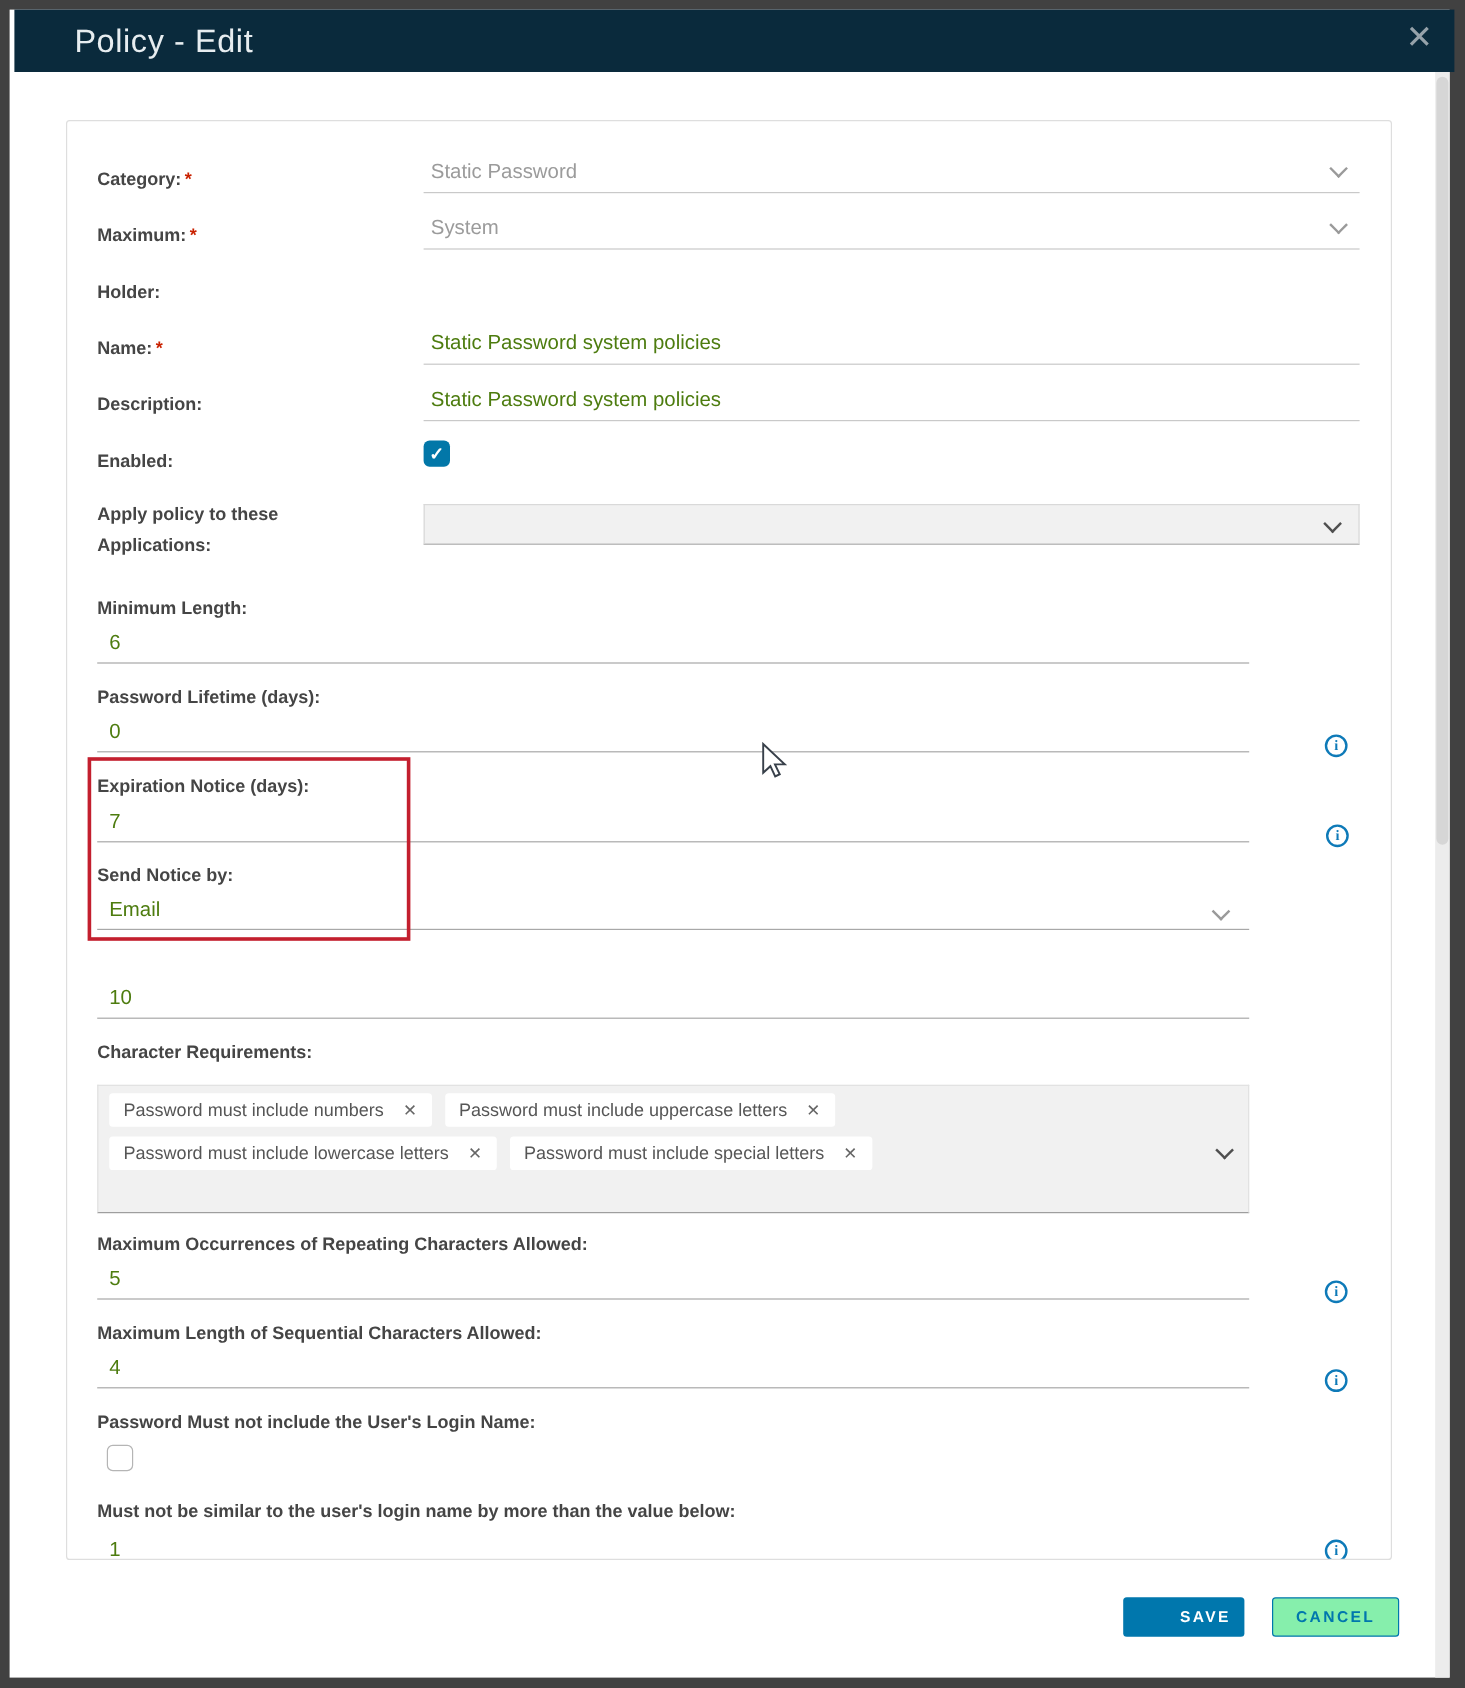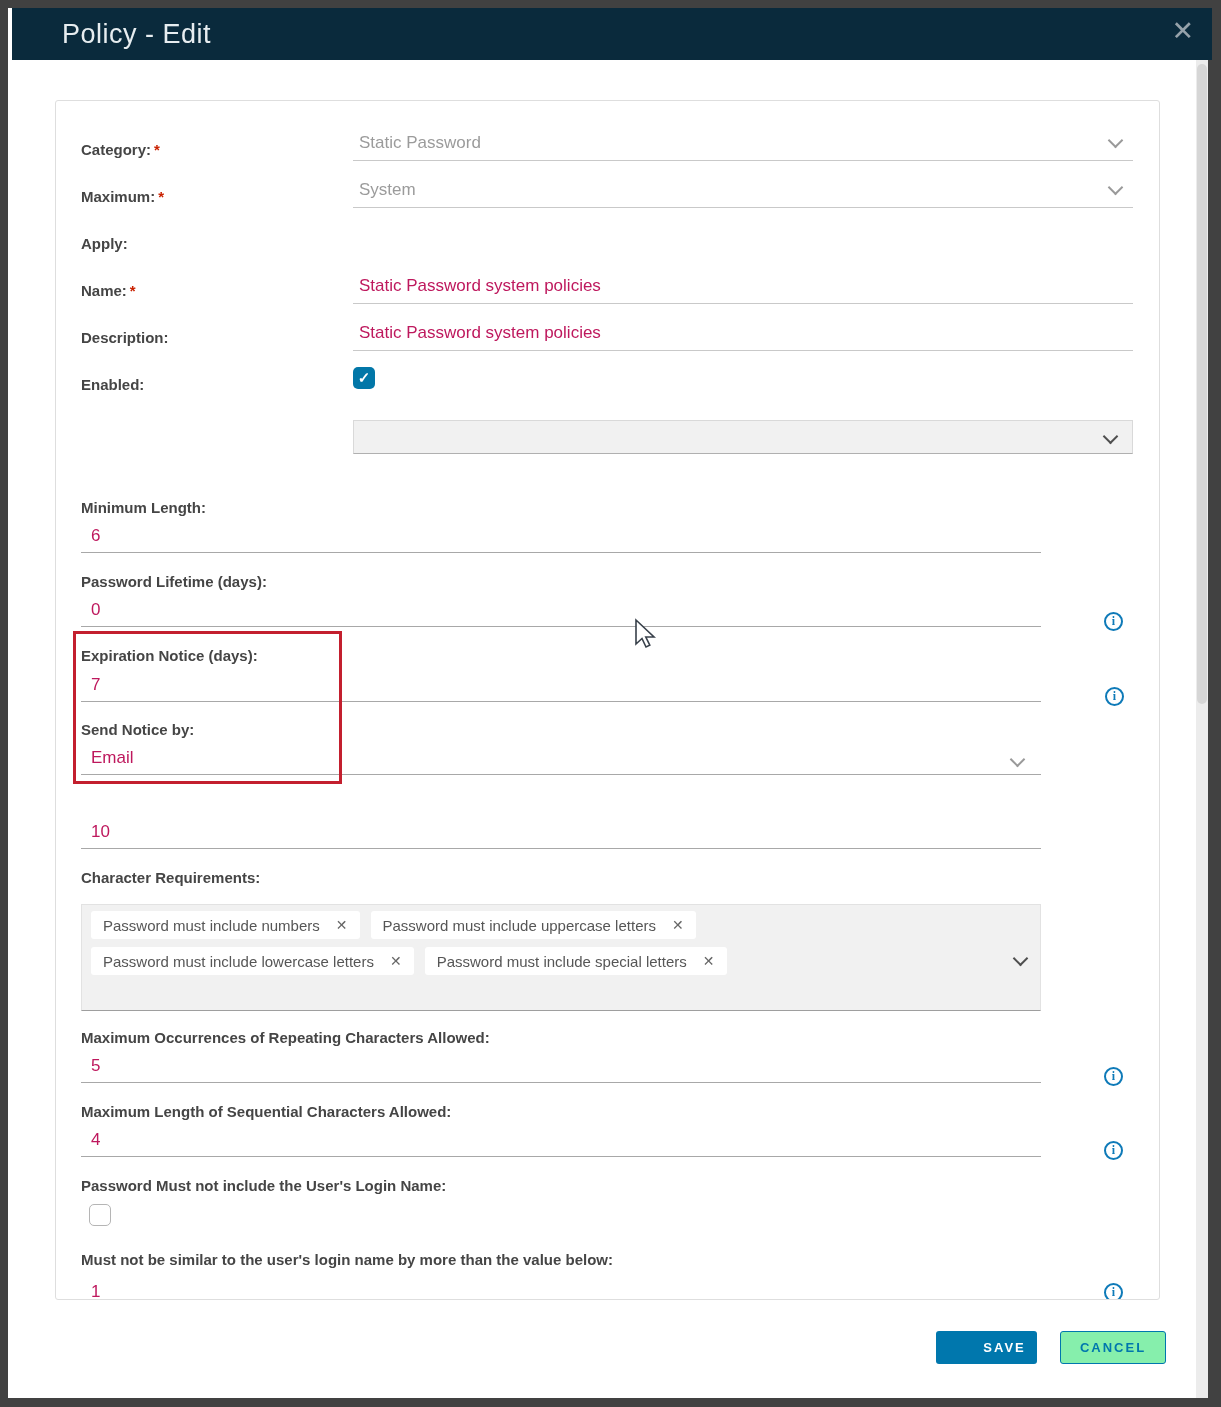--- a/index.html
+++ b/index.html
@@ -12,21 +12,21 @@
   .modal-header{position:absolute;left:4px;top:0;width:100%;height:52px;background:#0a2a3c;display:flex;align-items:center;}
   .modal-title{color:#e7edf0;font-size:27px;font-weight:400;margin-left:50px;letter-spacing:.5px;}
   .close-x{position:absolute;right:18px;top:10px;color:#96a2aa;font-size:27px;font-weight:300;cursor:pointer;line-height:1;}
   .scroll-track{position:absolute;left:1188px;top:52px;width:12px;height:1338px;background:#ececec;}
   .scroll-thumb{position:absolute;left:1px;top:4px;width:10px;height:640px;background:#d6d6d6;border-radius:5px;}
   .card{position:absolute;left:47px;top:92px;width:1103px;height:1198px;background:#fff;
         border:1px solid #dedede;border-radius:3px;overflow:hidden;}
   .lbl{position:absolute;font-size:15px;font-weight:bold;color:#454545;white-space:nowrap;}
   .lbl .req{color:#c92100;font-weight:bold;margin-left:3px;}
   .wrap-lbl{white-space:normal;line-height:26px;width:240px;}
-  .val{font-size:17px;color:#be185d;}
+  .val{font-size:17px;color:#4d7c0f;}
   .val-dis{font-size:17px;color:#9b9b9b;}
   .usel{position:absolute;border-bottom:1px solid #c9c9c9;}
   .usel .inner{position:absolute;left:6px;bottom:7px;}
   .uinp{position:absolute;border-bottom:1px solid #a8a8a8;}
   .uinp .inner{position:absolute;left:10px;bottom:6px;}
   .chev{display:inline-block;width:9px;height:9px;border-right:2px solid #9a9a9a;border-bottom:2px solid #9a9a9a;transform:rotate(45deg);}
   .chev-dark{border-color:#4f4f4f;}
   .chev-abs{position:absolute;}
   .checkbox{position:absolute;width:22px;height:22px;border-radius:5px;box-sizing:border-box;}
   .checkbox.checked{background:#0277a8;color:#fff;display:flex;align-items:center;justify-content:center;font-size:15px;font-weight:bold;}
@@ -67,37 +67,38 @@
       <span class="inner val-dis">Static Password</span>
       <span class="chev chev-abs" style="right:12px;top:8px;"></span>
     </div>
 
     <div class="lbl" style="left:25px;top:87px;"><span>Maximum:</span><span class="req">*</span></div>
     <div class="usel" style="left:297px;top:73px;width:780px;height:33px;">
       <span class="inner val-dis">System</span>
       <span class="chev chev-abs" style="right:12px;top:8px;"></span>
     </div>
 
-    <div class="lbl" style="left:25px;top:134px;">Apply:</div>
+    <div class="lbl" style="left:25px;top:134px;">Holder:</div>
 
     <div class="lbl" style="left:25px;top:181px;"><span>Name:</span><span class="req">*</span></div>
     <div class="usel" style="left:297px;top:166px;width:780px;height:36px;">
       <span class="inner val">Static Password system policies</span>
     </div>
 
     <div class="lbl" style="left:25px;top:228px;">Description:</div>
     <div class="usel" style="left:297px;top:213px;width:780px;height:36px;">
       <span class="inner val">Static Password system policies</span>
     </div>
 
     <div class="lbl" style="left:25px;top:275px;">Enabled:</div>
     <div class="checkbox checked" style="left:297px;top:266px;">
       <span>✓</span>
     </div>
 
+    <div class="lbl wrap-lbl" style="left:25px;top:315px;">Apply policy to these Applications:</div>
     <div class="grey-select" style="left:297px;top:319px;width:780px;height:34px;">
       <span class="val"></span>
       <span class="chev chev-dark chev-abs" style="right:16px;top:10px;"></span>
     </div>
 
     <div class="lbl" style="left:25px;top:398px;">Minimum Length:</div>
     <div class="uinp" style="left:25px;top:425px;width:960px;height:26px;">
       <span class="inner val">6</span>
     </div>
 

